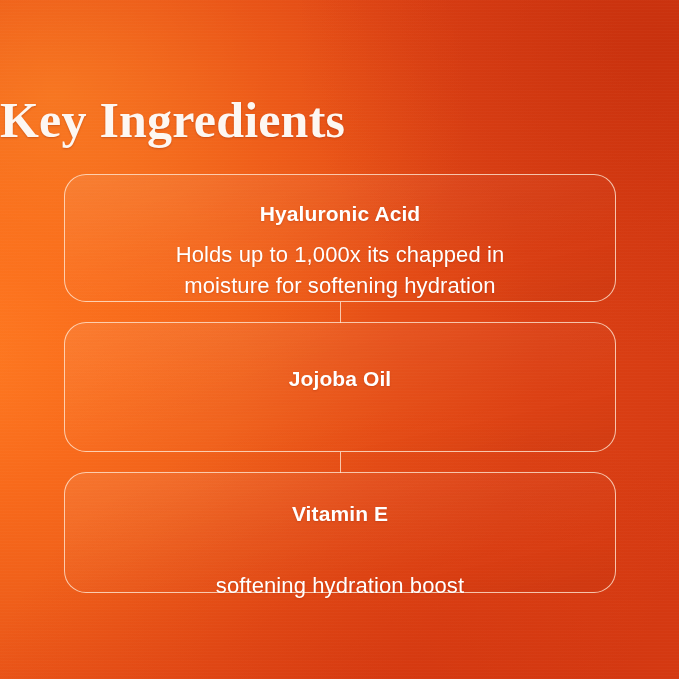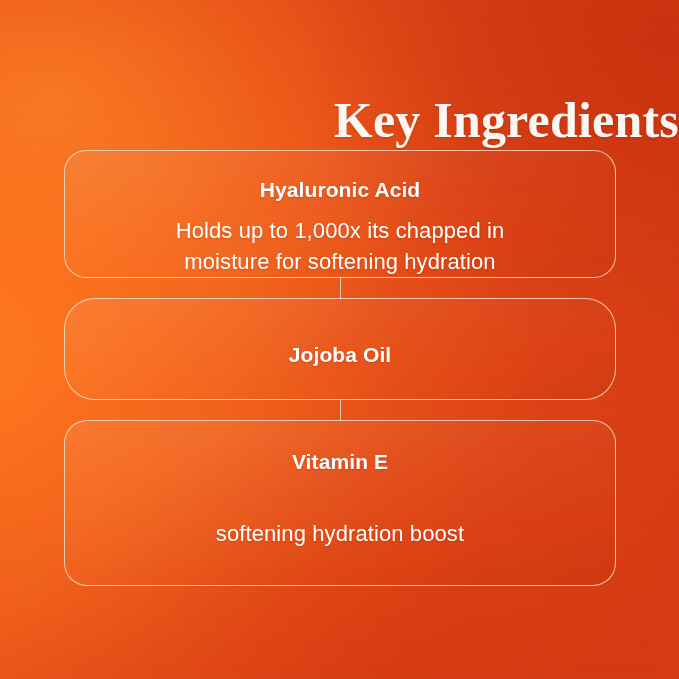--- a/index.html
+++ b/index.html
@@ -66,39 +66,39 @@
     inset: 0;
     pointer-events: none;
     opacity: .05;
     background-image:
       repeating-linear-gradient(0deg, rgba(255,255,255,.35) 0 1px, rgba(0,0,0,0) 1px 3px);
   }
 
   
   .title {
     position: absolute;
-    left: 16px;
+    left: 0;
     right: 0;
     top: 58px;
-    text-align: right;
+    text-align: left;
     font-family: "Liberation Serif", "DejaVu Serif", serif;
     font-weight: 700;
     font-size: 50px;
     line-height: 56px;
     letter-spacing: 0.2px;
     color: #FDF7F2;
     text-shadow: 0 1px 2px rgba(120,25,5,0.30);
     white-space: nowrap;
   }
 
   
   .stack {
     position: absolute;
     left: 64px;
-    top: 150px;
+    top: 174px;
     width: 552px;
   }
 
   .card {
     position: relative;
     box-sizing: border-box;
     border: 1px solid rgba(255,233,214,0.78);
     border-radius: 22px;
     background: linear-gradient(168deg,
                 rgba(255,255,255,0.085) 0%,
@@ -117,22 +117,22 @@
     content: "";
     position: absolute;
     left: 50%;
     top: -21px;
     width: 1px;
     height: 21px;
     background: rgba(255,233,214,0.78);
   }
 
   .card-1 { height: 128px; }
-  .card-2 { height: 102px; border-radius: 31px; }
-  .card-3 { height: 166px; border-radius: 23px; }
+  .card-2 { height: 130px; }
+  .card-3 { height: 121px; }
 
   .card-title {
     font-family: "Liberation Sans", sans-serif;
     font-weight: 700;
     font-size: 21px;
     line-height: 26px;
     letter-spacing: 0.1px;
     color: #FFFFFF;
     text-shadow: 0 1px 2px rgba(120,25,5,0.22);
   }

